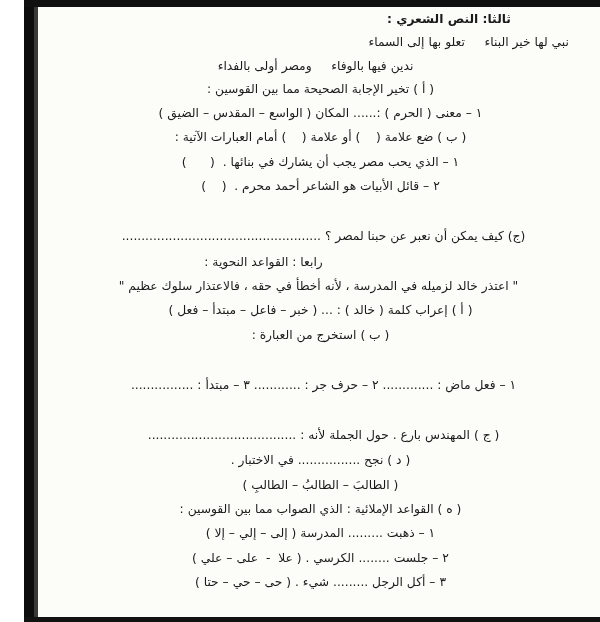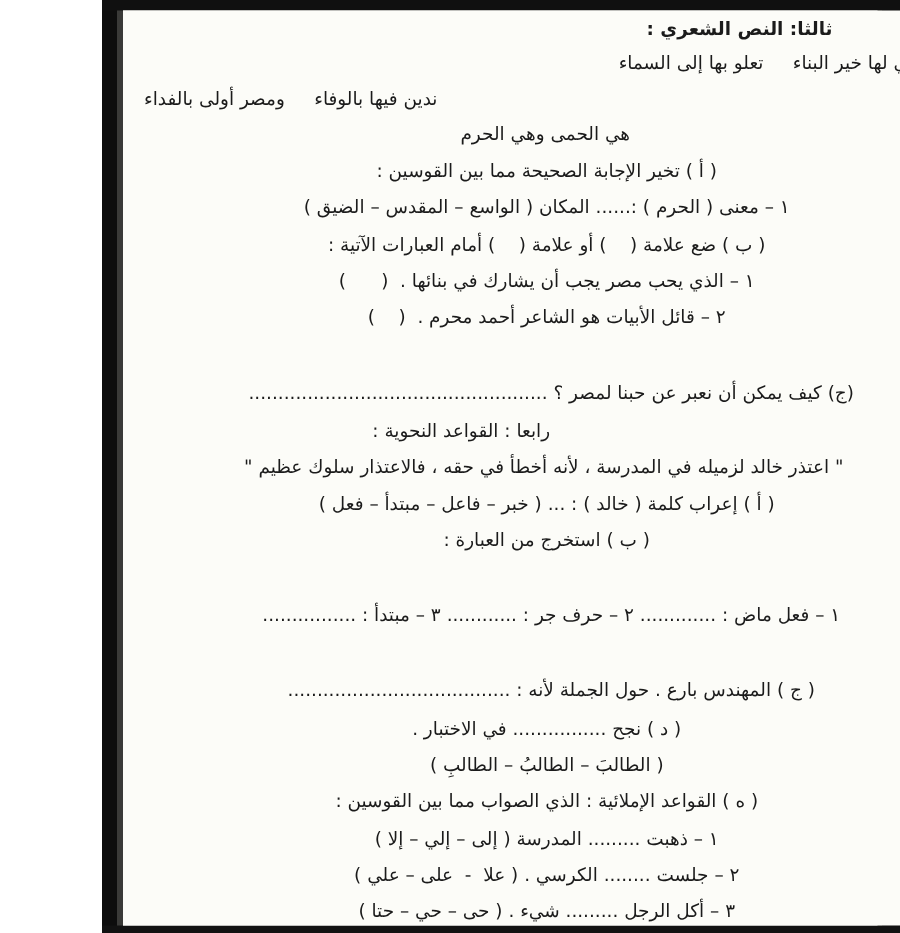--- a/index.html
+++ b/index.html
@@ -8,21 +8,21 @@
     background: #ffffff;
   }
   body {
     width: 600px;
     height: 622px;
     overflow: hidden;
     font-family: "DejaVu Sans", sans-serif;
   }
   .page {
     position: relative;
-    width: 532px;
+    width: 576px;
     height: 622px;
     background: #fdfdfb;
     box-sizing: border-box;
   }
   
   .edge {
     position: absolute;
     background: #111111;
   }
   .edge-left  { left: 0;   top: 0; width: 10px; height: 622px; background:#0d0d0d; }
@@ -53,21 +53,21 @@
   .line {
     margin: 0;
     padding: 0;
     white-space: pre-wrap;
     font-family: "DejaVu Sans", sans-serif;
   }
 
   
   .l-head      { margin-bottom: 11px; text-align: right; padding-right: 84px; font-weight: 700; }
   .l-verse     { margin-bottom: 11px; text-align: right; padding-right: 26px; }
-  .l-verse2    { margin-bottom: 11px; text-align: left; padding-right: 16px; }
+  .l-verse2    { margin-bottom: 11px; text-align: center; padding-right: 16px; }
   .l-verse3    { margin-bottom: 13px; text-align: center; padding-right: 8px; }
   .l-q         { margin-bottom: 12px; text-align: center; padding-right: 6px; }
   .l-dotted    { margin-bottom: 13px; text-align: center; letter-spacing: 0px; margin-top: 38px; }
   .l-section   { margin-bottom: 12px; text-align: center; padding-right: 120px; font-weight: 400; }
   .l-quote     { margin-bottom: 12px; text-align: center; padding-right: 10px; }
 </style>
 </head>
 <body>
 
 <div class="page">
@@ -77,21 +77,20 @@
   <div class="edge edge-right2"></div>
   <div class="edge edge-top"></div>
   <div class="edge edge-bottom"></div>
 
   <div class="sheet">
     <div class="content" id="content">
 
     <p class="line l-head">ثالثا: النص الشعري :</p>
         <p class="line l-verse">نبي لها خير البناء     تعلو بها إلى السماء</p>
         <p class="line l-verse2">ندين فيها بالوفاء     ومصر أولى بالفداء</p>
-        <p class="line l-verse3">هي الحمى وهي الحرم</p>
         <p class="line l-q">( أ ) تخير الإجابة الصحيحة مما بين القوسين :</p>
         <p class="line l-q">١ – معنى ( الحرم ) :...... المكان ( الواسع – المقدس – الضيق )</p>
         <p class="line l-q">( ب ) ضع علامة (    ) أو علامة (    ) أمام العبارات الآتية :</p>
         <p class="line l-q">١ – الذي يحب مصر يجب أن يشارك في بنائها .  (      )</p>
         <p class="line l-q">٢ – قائل الأبيات هو الشاعر أحمد محرم .  (    )</p>
         <p class="line l-dotted">(ج) كيف يمكن أن نعبر عن حبنا لمصر ؟ ...................................................</p>
         <p class="line l-section">رابعا : القواعد النحوية :</p>
         <p class="line l-quote">" اعتذر خالد لزميله في المدرسة ، لأنه أخطأ في حقه ، فالاعتذار سلوك عظيم "</p>
         <p class="line l-q">( أ ) إعراب كلمة ( خالد ) : ... ( خبر – فاعل – مبتدأ – فعل )</p>
         <p class="line l-q">( ب ) استخرج من العبارة :</p>

